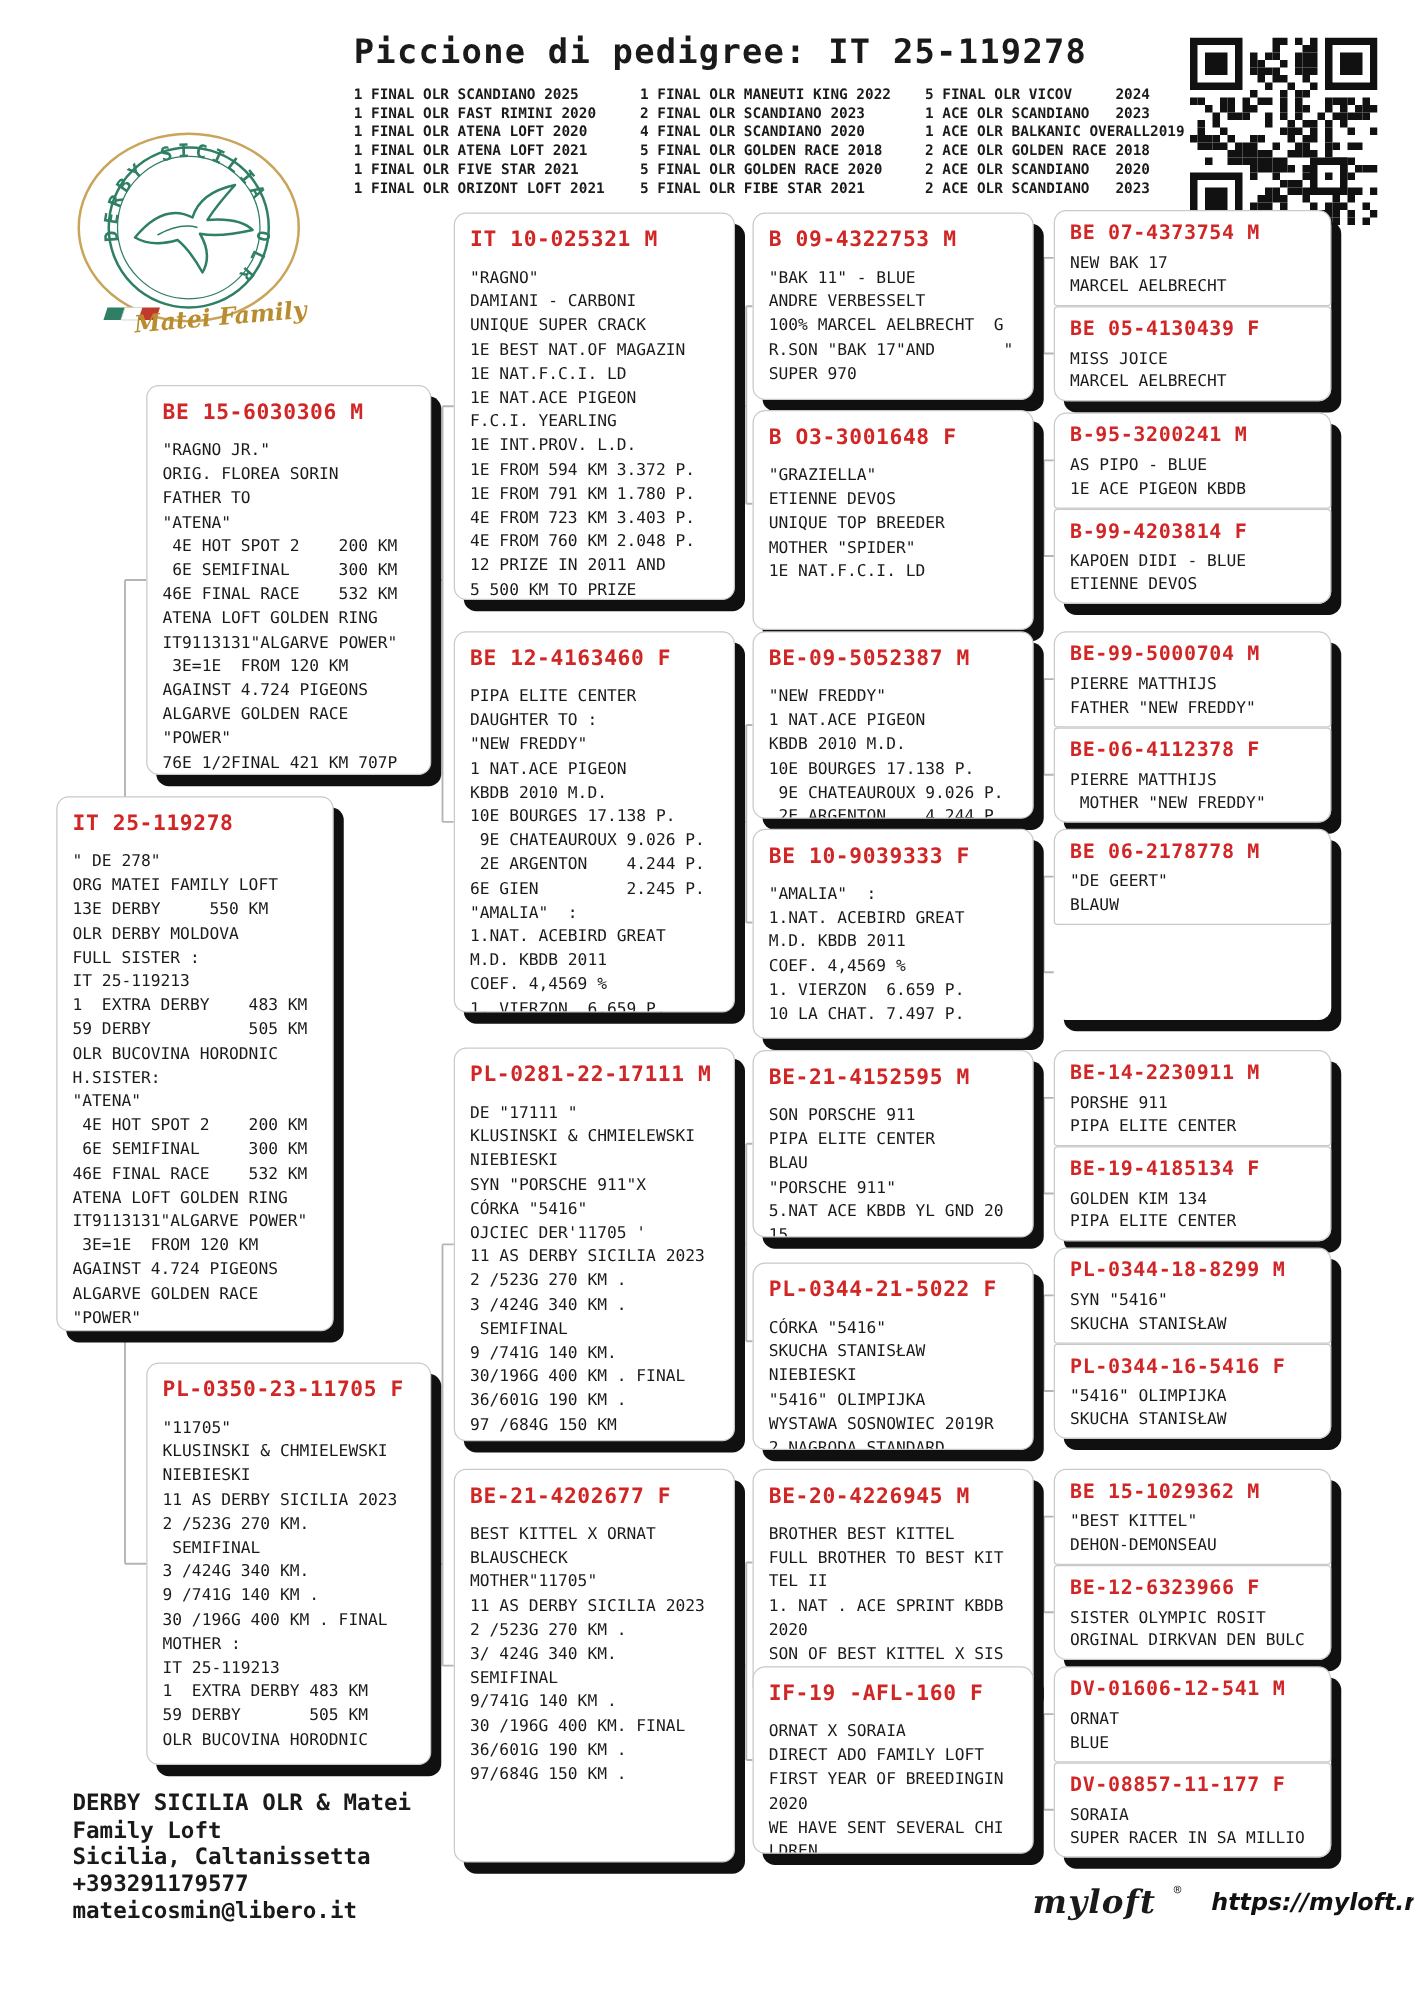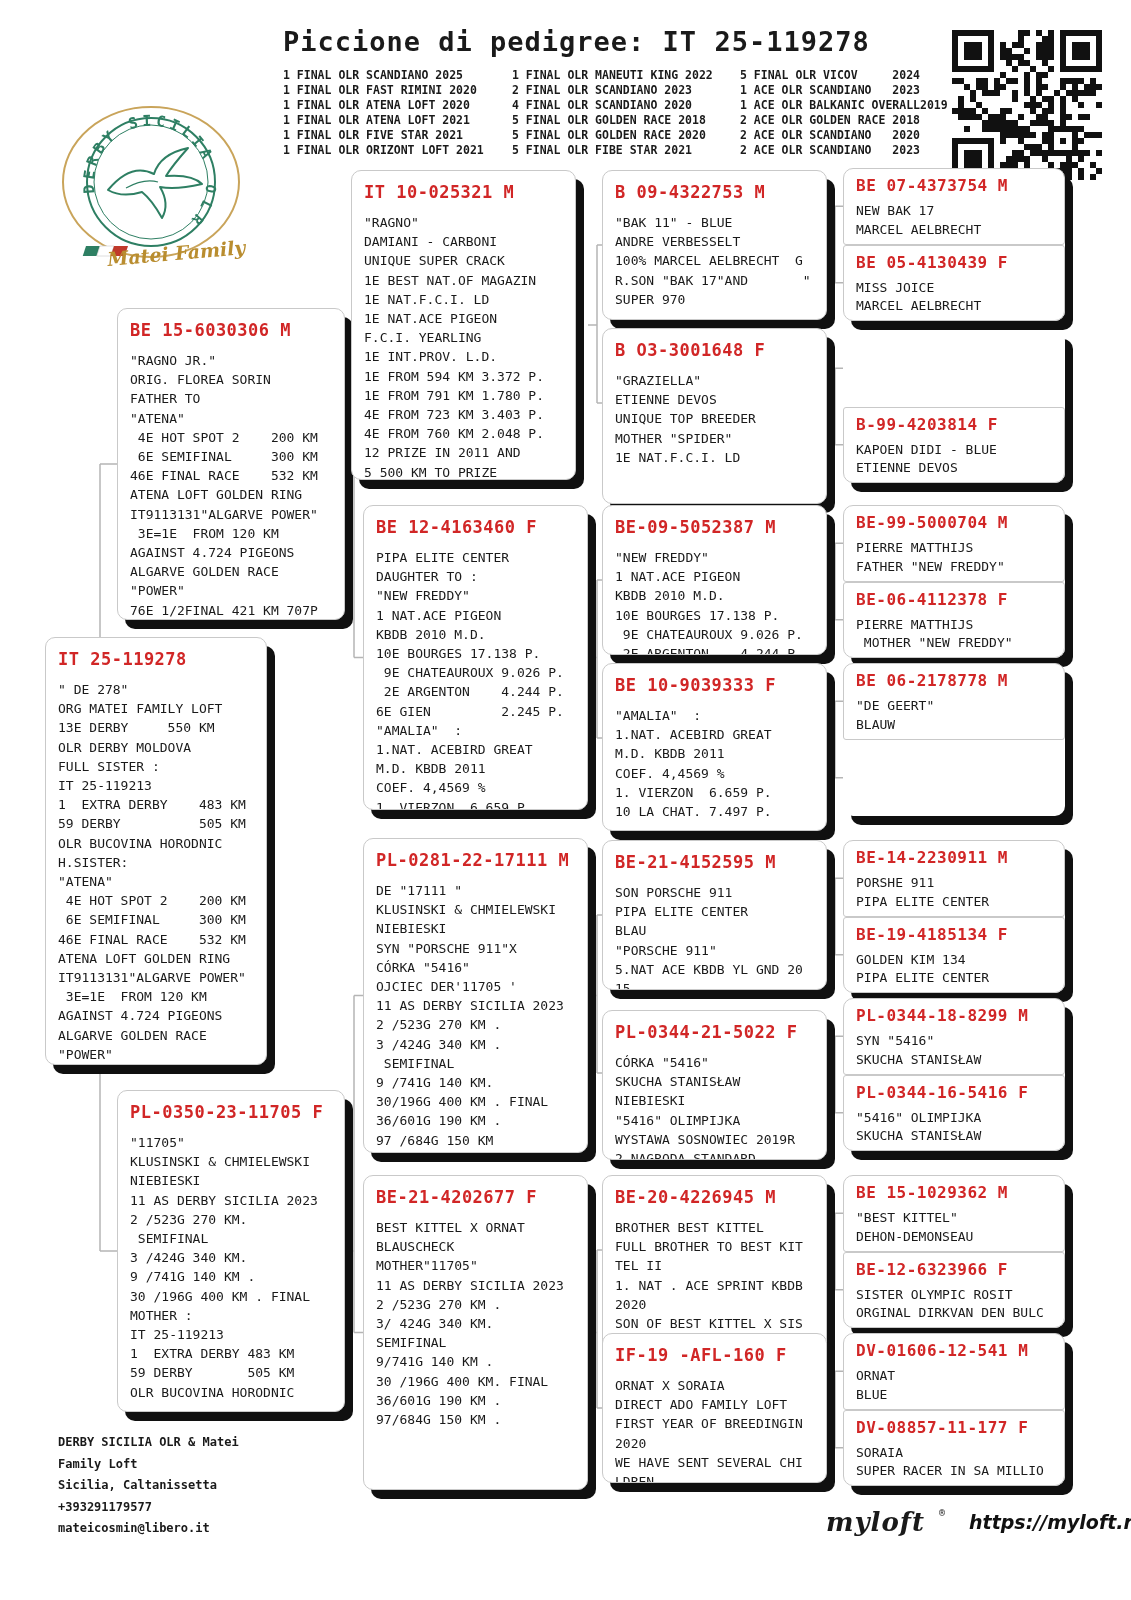--- a/index.html
+++ b/index.html
@@ -16,21 +16,21 @@
              margin:4px 0 11px 0;white-space:pre;}
   .box .bline{font-size:13px;line-height:19.2px;white-space:pre;}
   .pair{position:absolute;border-radius:10px;box-shadow:8px 9px 0 #101010;}
   .half{position:absolute;left:0;width:100%;height:50%;background:#fff;box-sizing:border-box;
         border:1.5px solid #c9c9c9;padding:4px 8px 3px 12px;overflow:hidden;}
   .half.top{top:0;border-radius:10px 10px 3px 3px;}
   .half.bottom{top:50%;border-radius:3px 3px 10px 10px;}
   .half .ring{color:#d12626;font-weight:bold;font-size:16px;letter-spacing:.5px;
               margin:3px 0 7px 0;white-space:pre;}
   .half .bline{font-size:13px;line-height:18.5px;white-space:pre;}
-  .footer{position:absolute;left:58px;top:1432px;font-size:12px;font-weight:bold;line-height:21.5px;}
+  .footer{position:absolute;left:58px;top:1432px;font-size:18px;font-weight:bold;line-height:21.5px;}
   .qr{position:absolute;left:952px;top:30px;width:150px;height:150px;}
   .logo{position:absolute;left:56px;top:104px;width:195px;height:175px;}
   .myloft{position:absolute;left:812px;top:1492px;width:300px;height:60px;display:flex;
           align-items:center;gap:14px;}
   .myloft-name{font-family:"DejaVu Serif","Liberation Serif",serif;font-style:italic;
                font-weight:bold;font-size:26px;letter-spacing:1px;}
   .myloft-reg{font-size:10px;vertical-align:super;position:relative;top:-10px;}
   .myloft-url{font-family:"DejaVu Sans","Liberation Sans",sans-serif;font-style:italic;
               font-weight:bold;font-size:19px;margin-left:10px;}
 </style>
@@ -370,21 +370,21 @@
         <div class="bline"> SEMIFINAL</div>
         <div class="bline">3 /424G 340 KM.</div>
         <div class="bline">9 /741G 140 KM .</div>
         <div class="bline">30 /196G 400 KM . FINAL</div>
         <div class="bline">MOTHER :</div>
         <div class="bline">IT 25-119213</div>
         <div class="bline">1  EXTRA DERBY 483 KM</div>
         <div class="bline">59 DERBY       505 KM</div>
         <div class="bline">OLR BUCOVINA HORODNIC</div>
       </div>
-      <div class="box" style="left: 351px; top: 170px; width: 225px; height: 310px;">
+      <div class="box" style="left: 363px; top: 170px; width: 225px; height: 310px;">
         <div class="ring">IT 10-025321 M</div>
         <div class="bline">"RAGNO"</div>
         <div class="bline">DAMIANI - CARBONI</div>
         <div class="bline">UNIQUE SUPER CRACK</div>
         <div class="bline">1E BEST NAT.OF MAGAZIN</div>
         <div class="bline">1E NAT.F.C.I. LD</div>
         <div class="bline">1E NAT.ACE PIGEON</div>
         <div class="bline">F.C.I. YEARLING</div>
         <div class="bline">1E INT.PROV. L.D.</div>
         <div class="bline">1E FROM 594 KM 3.372 P.</div>
@@ -518,20 +518,25 @@
           <div class="bline">NEW BAK 17</div>
           <div class="bline">MARCEL AELBRECHT</div>
         </div>
         <div class="half bottom">
           <div class="ring">BE 05-4130439 F</div>
           <div class="bline">MISS JOICE</div>
           <div class="bline">MARCEL AELBRECHT</div>
         </div>
       </div>
       <div class="pair" style="left: 843px; top: 330px; width: 222px; height: 153px;">
+        <div class="half top">
+          <div class="ring">B-95-3200241 M</div>
+          <div class="bline">AS PIPO - BLUE</div>
+          <div class="bline">1E ACE PIGEON KBDB</div>
+        </div>
         <div class="half bottom">
           <div class="ring">B-99-4203814 F</div>
           <div class="bline">KAPOEN DIDI - BLUE</div>
           <div class="bline">ETIENNE DEVOS</div>
         </div>
       </div>
       <div class="pair" style="left: 843px; top: 505px; width: 222px; height: 153px;">
         <div class="half top">
           <div class="ring">BE-99-5000704 M</div>
           <div class="bline">PIERRE MATTHIJS</div>

